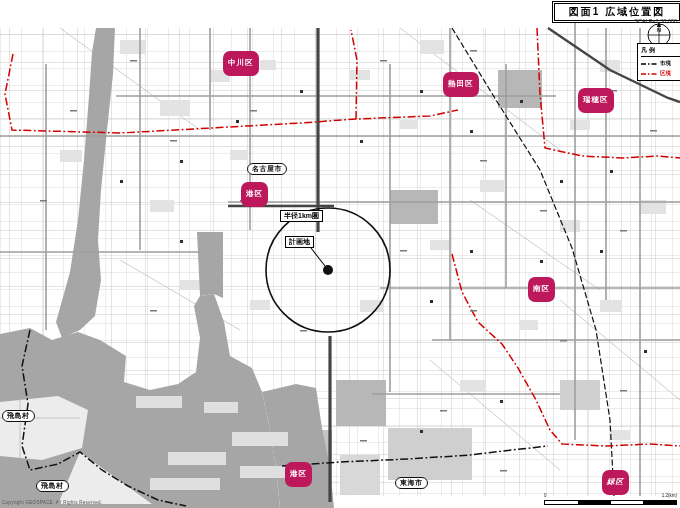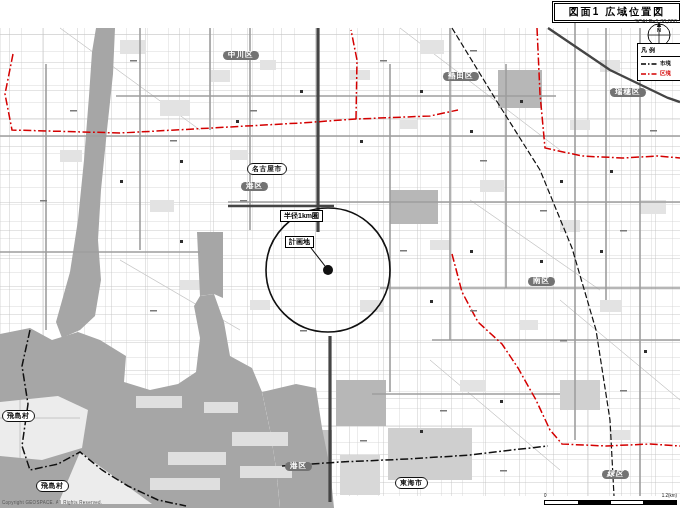--- a/index.html
+++ b/index.html
@@ -1,21 +1,21 @@
 <!DOCTYPE html>
 <html><head>
 <meta charset="utf-8">
 <style>
   html,body{margin:0;padding:0;background:#fff;}
   .canvas{position:relative;width:680px;height:508px;background:#ffffff;overflow:hidden;
           font-family:"Liberation Sans","DejaVu Sans",sans-serif;}
   .map-svg{position:absolute;left:0;top:0;}
   
-  .pill{position:absolute;background:#737373;color:#fff;font-weight:bold;font-size:7.5px;
-        line-height:1.15;padding:0 5px;border-radius:7px;white-space:nowrap;letter-spacing:1px;}
+  .pill{position:absolute;background:#be185d;color:#fff;font-weight:bold;font-size:7.5px;
+        line-height:1.15;padding:8px 5px;border-radius:7px;white-space:nowrap;letter-spacing:1px;}
   
   .cpill{position:absolute;background:#fff;color:#111;font-weight:bold;font-size:7px;
         line-height:1.1;padding:1px 4px;border:1px solid #111;border-radius:7px;white-space:nowrap;letter-spacing:0.5px;}
   
   .abox{position:absolute;background:#fff;color:#000;font-weight:bold;font-size:7px;
         line-height:1.15;padding:1px 3px;border:1px solid #000;white-space:nowrap;}
   
   .titleblock{position:absolute;left:552px;top:1px;width:126px;border:1px solid #000;padding:1px;background:#fff;}
   .titleblock .inner{border:1px solid #000;text-align:center;font-size:10px;font-weight:bold;
         letter-spacing:2px;padding:1px 0;}
@@ -231,21 +231,21 @@
     <div class="lrow">
       <svg width="16" height="4">
         <line x1="0" y1="2" x2="16" y2="2" stroke-width="1.6" stroke-dasharray="5 2 1.5 2" stroke="#d40000"></line>
       </svg>
       <span class="llabel" style="color: rgb(212, 0, 0);">区境</span>
     </div>
   </div>
 
   <div class="pill" style="left:223px;top:51px;">中川区</div>
   <div class="pill" style="left:443px;top:72px;">熱田区</div>
-  <div class="pill" style="left:578px;top:88px;margin-left:32px;">瑞穂区</div>
+  <div class="pill" style="left:578px;top:88px;">瑞穂区</div>
   <div class="pill" style="left:241px;top:182px;">港区</div>
   <div class="pill" style="left:528px;top:277px;">南区</div>
   <div class="pill" style="left:285px;top:462px;">港区</div>
   <div class="pill" style="left:602px;top:470px;font-style:italic;">緑区</div>
 
   <div class="cpill" style="left:247px;top:163px;">名古屋市</div>
   <div class="cpill" style="left:2px;top:410px;">飛島村</div>
   <div class="cpill" style="left:36px;top:480px;">飛島村</div>
   <div class="cpill" style="left:395px;top:477px;">東海市</div>
 

